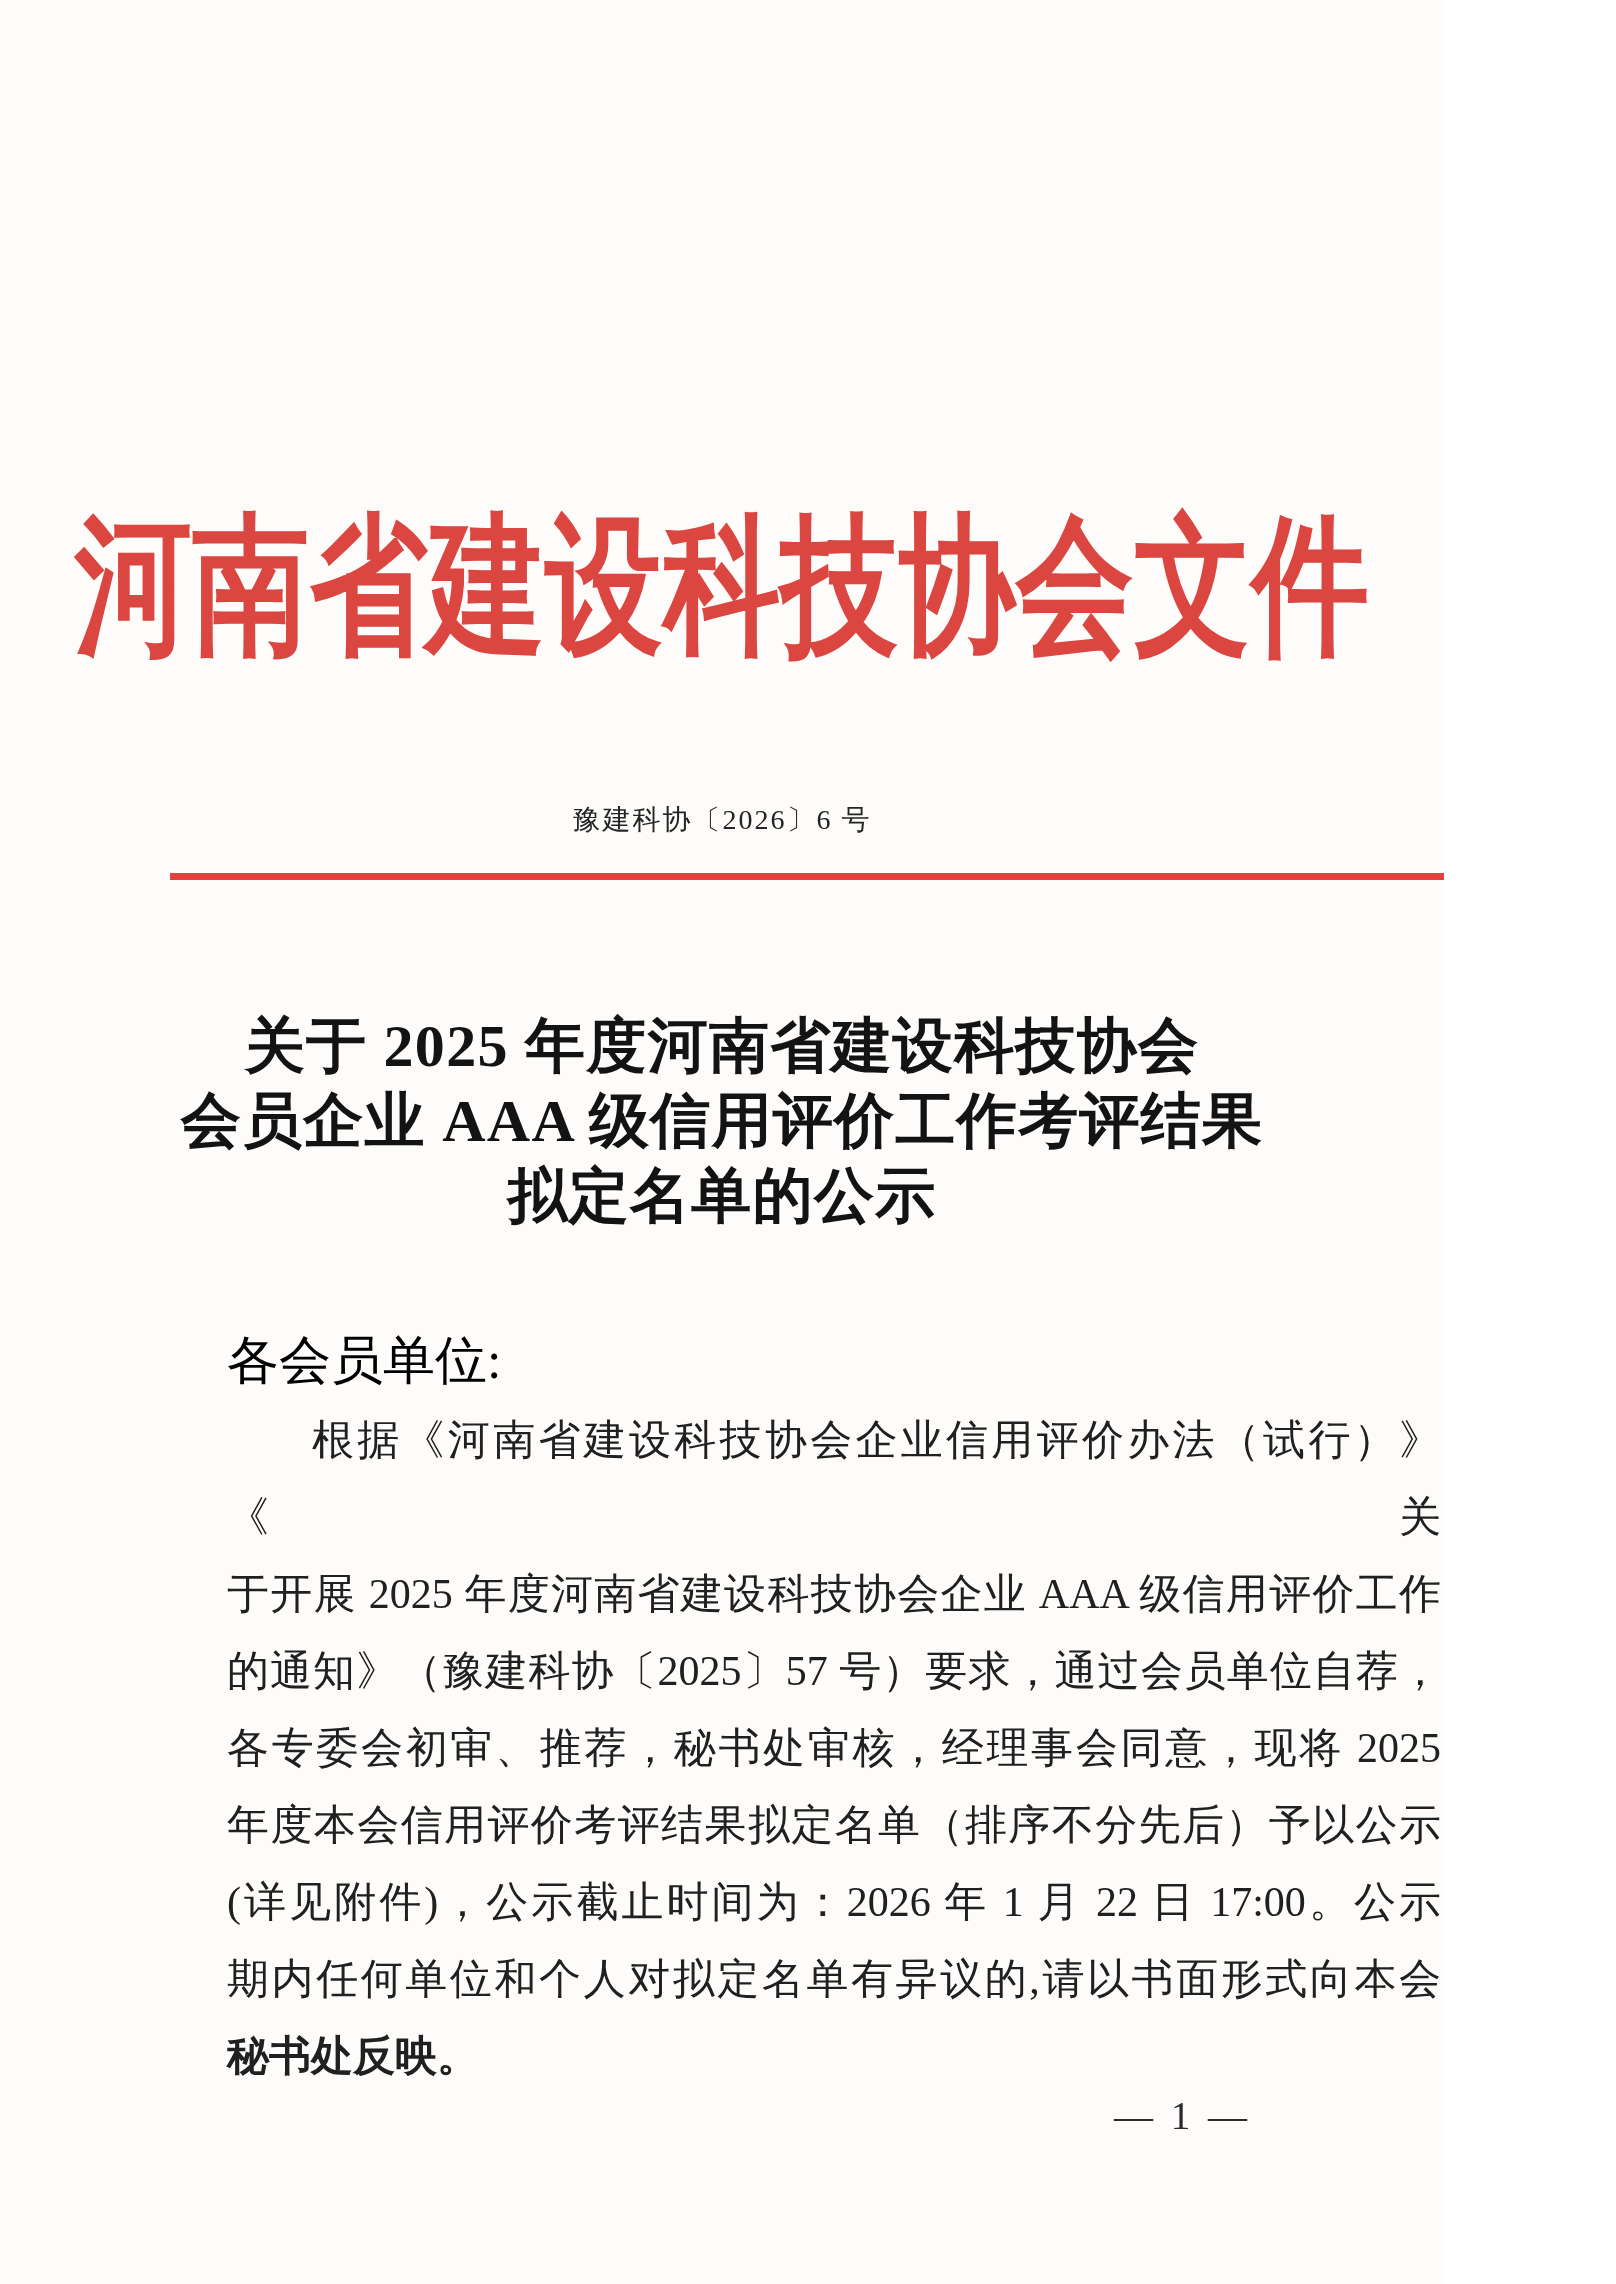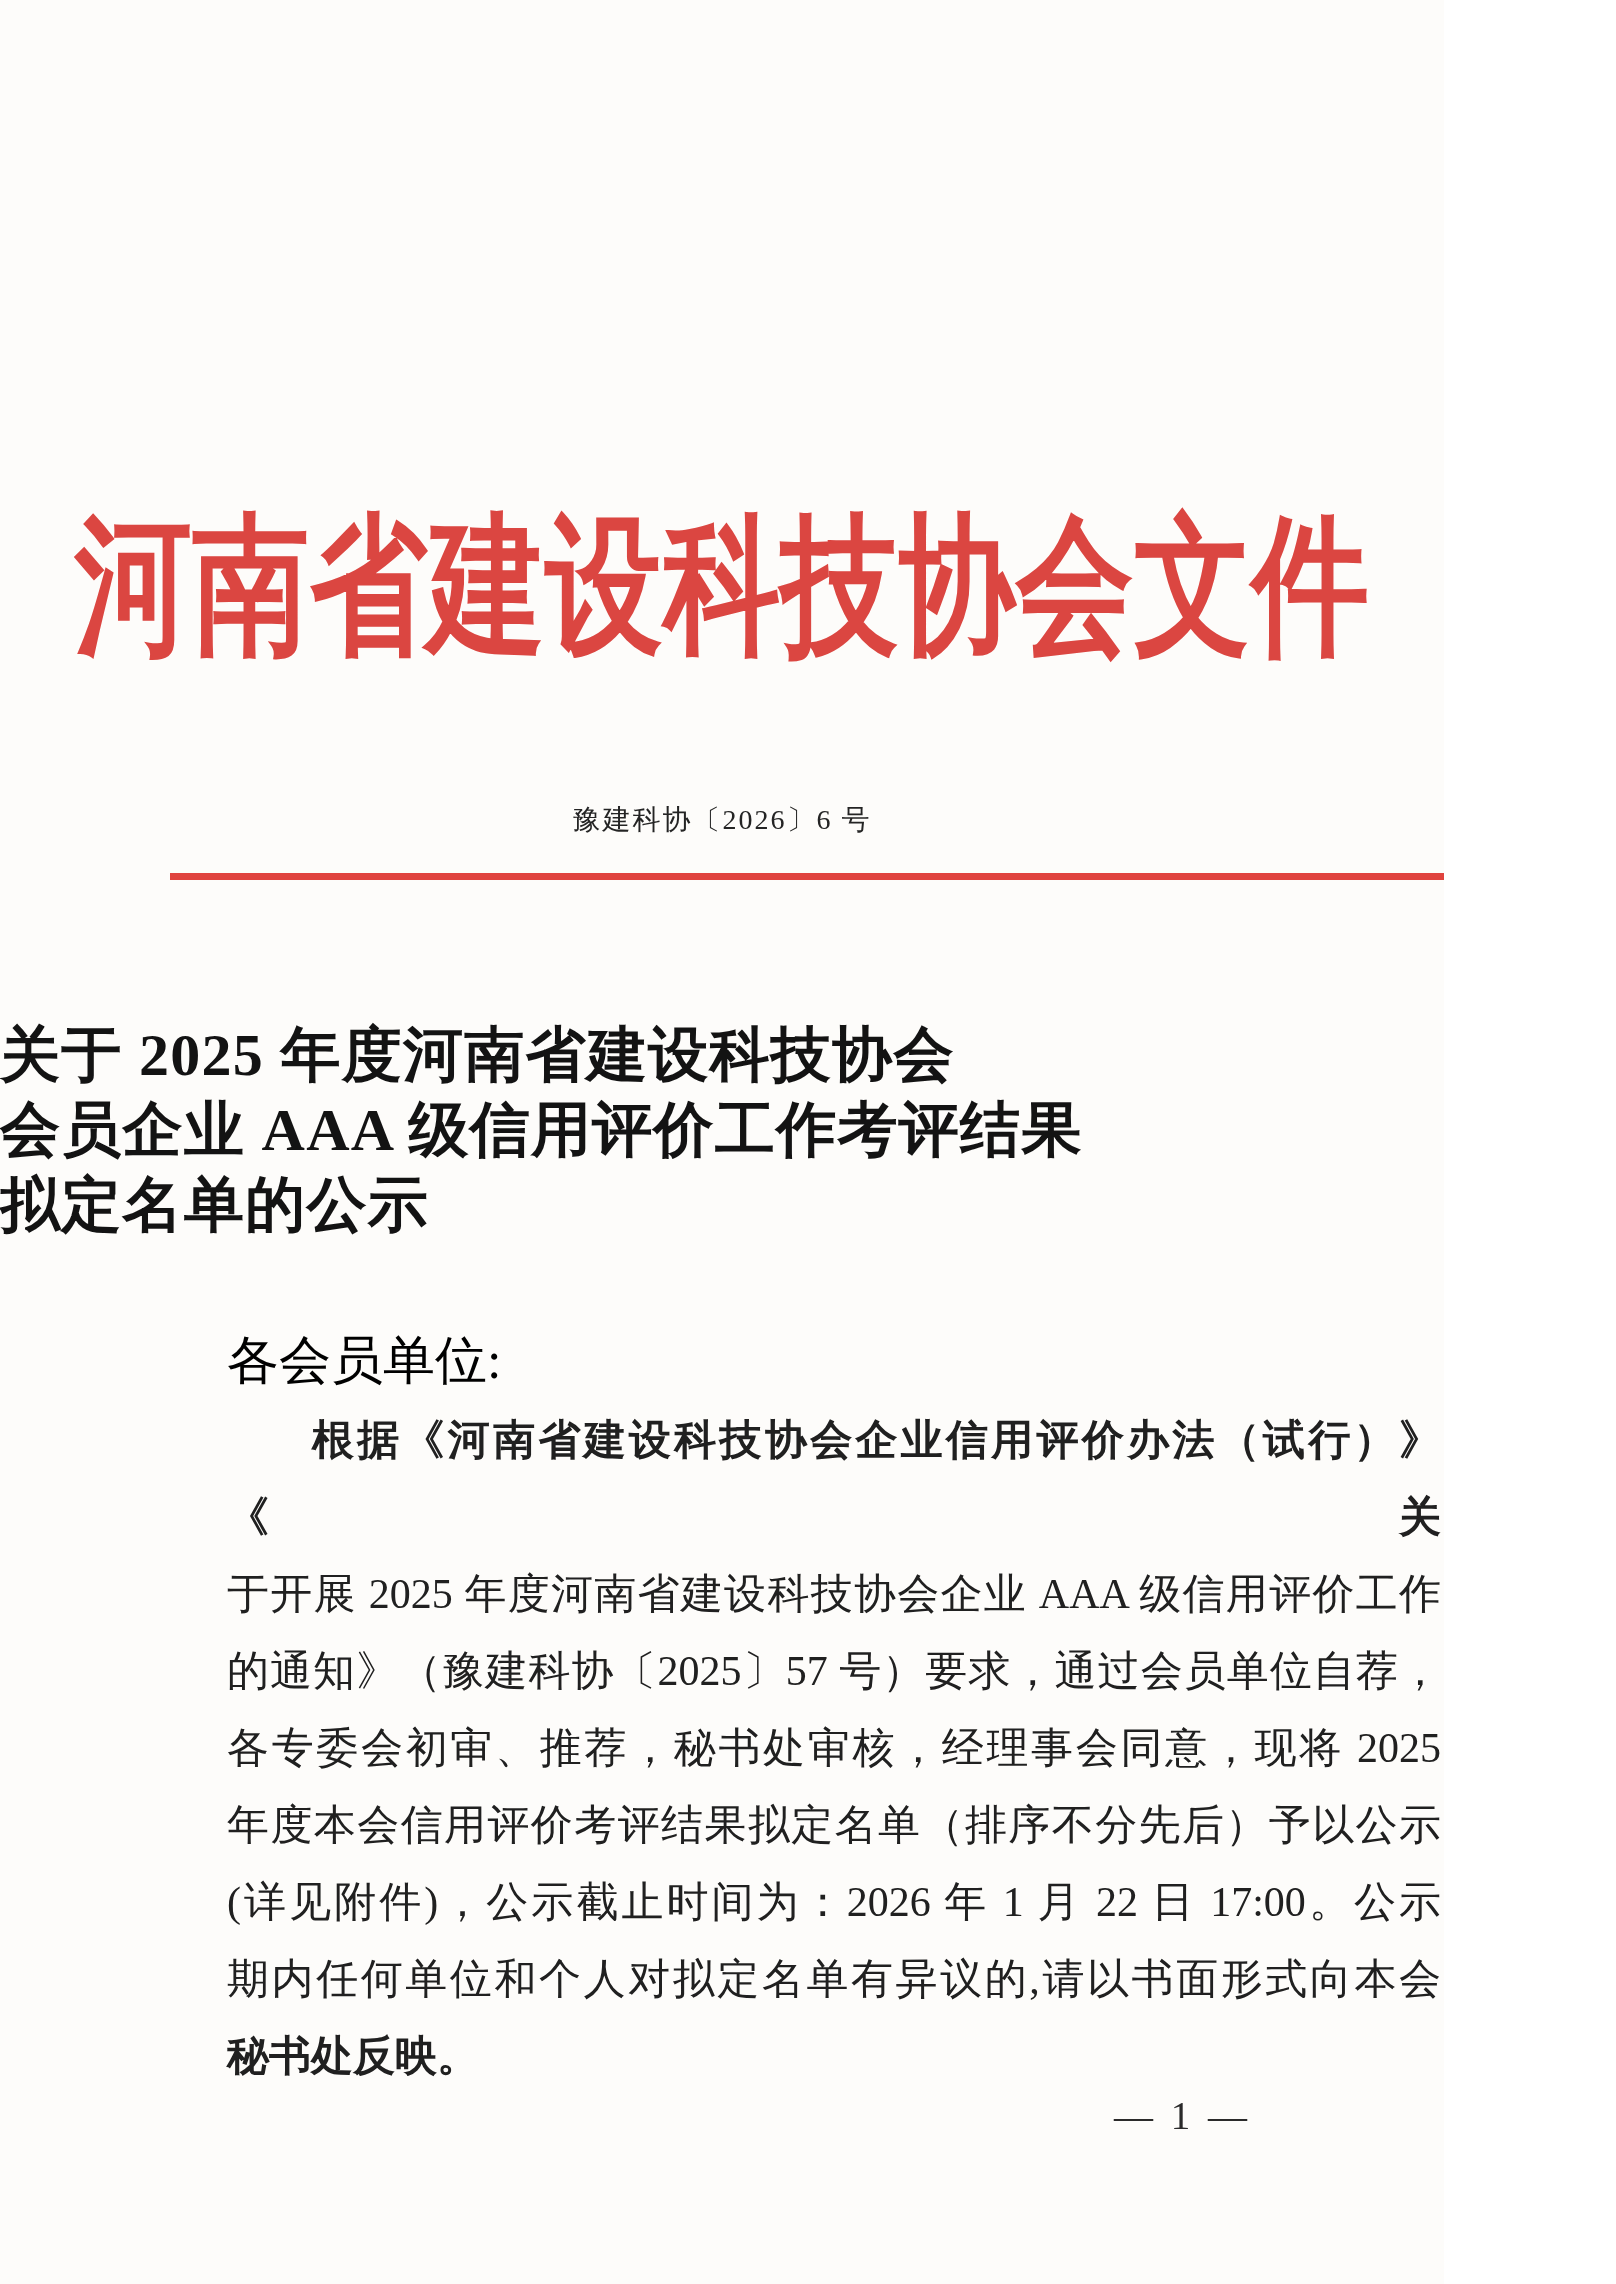--- a/index.html
+++ b/index.html
@@ -55,27 +55,26 @@
     height: 7.4px;
     background: #e0433e;
   }
 
   
   .doc-title {
     position: absolute;
     top: 1009px;
     left: 0;
     width: 100%;
-    text-align: left;
+    text-align: center;
     font-weight: bold;
     font-size: 60px;
     line-height: 75px;
     color: #131313;
     letter-spacing: 1.3px;
-    margin-top: 9px;
   }
   .doc-title .title-line { white-space: nowrap; }
 
   
   .salutation {
     position: absolute;
     top: 1324px;
     left: 227px;
     font-size: 52px;
     line-height: 74px;
@@ -91,21 +90,21 @@
     width: 1214px;
     font-size: 42px;
     line-height: 77px;
     color: #202020;
   }
   .body-line {
     text-align: justify;
     text-align-last: justify;
     text-justify: inter-character;
   }
-  .body-line.first { text-indent: 85px; font-weight: bold; }
+  .body-line.first { text-indent: 85px; }
   .body-line.last  { text-align-last: left; font-weight: bold; }
 
   
   .page-number {
     position: absolute;
     top: 2095px;
     right: 193px;
     font-size: 39px;
     line-height: 42px;
     letter-spacing: 4px;

